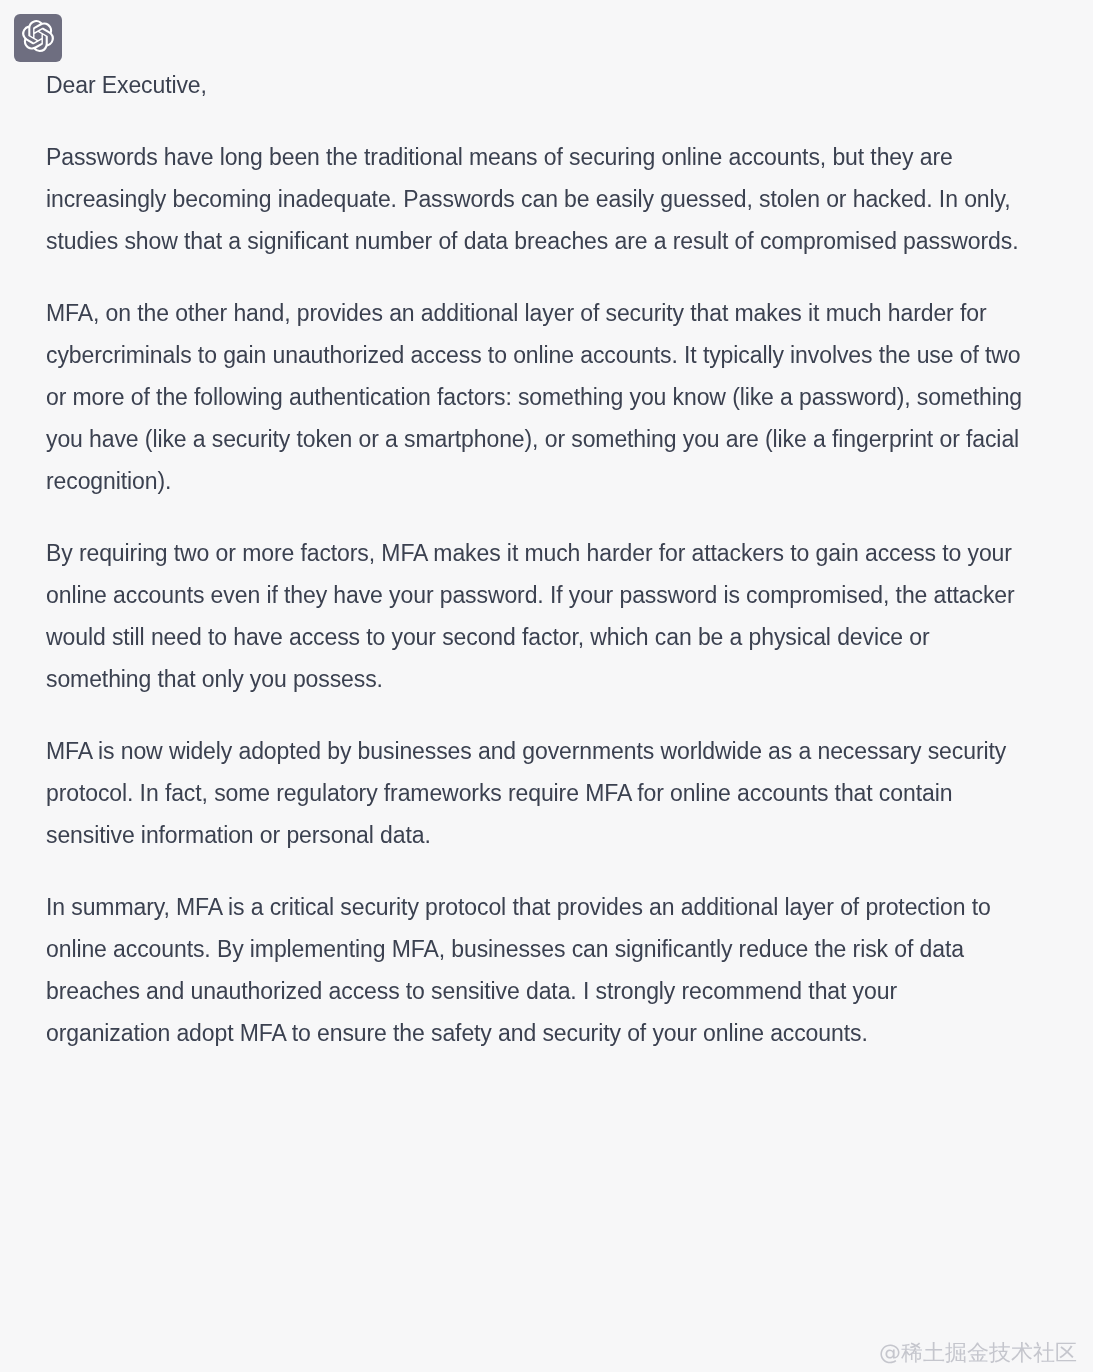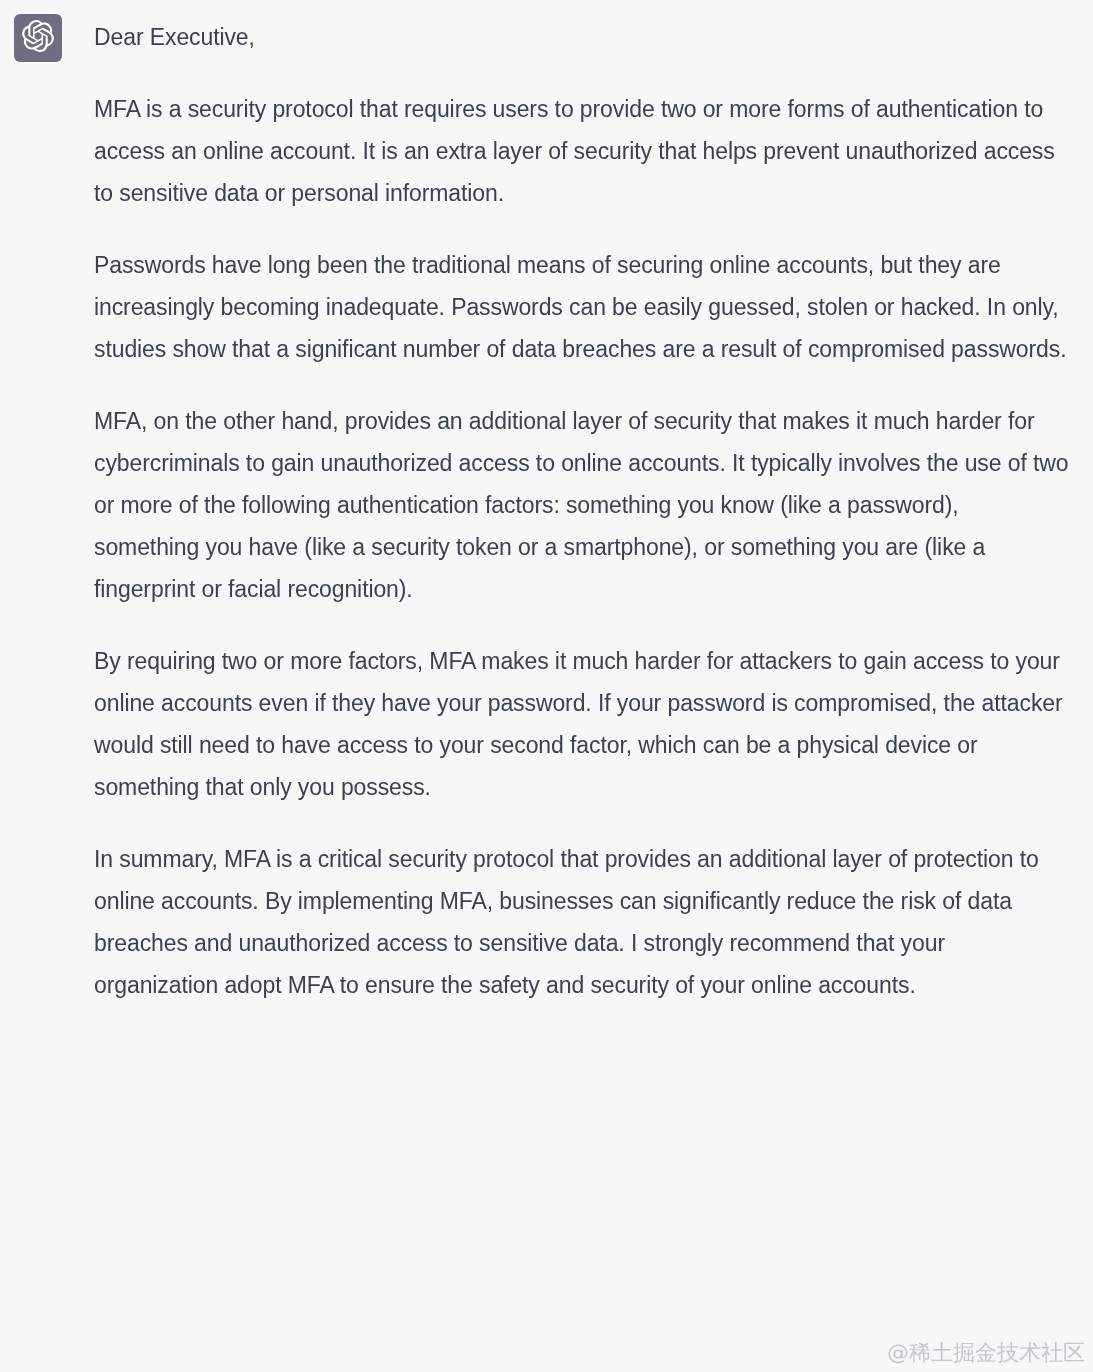--- a/index.html
+++ b/index.html
@@ -10,20 +10,21 @@
     background: #f7f7f8;
     font-family: "Liberation Sans", "DejaVu Sans", sans-serif;
   }
   .message {
     position: relative;
     display: flex;
     align-items: flex-start;
     padding: 14px 24px 16px 14px;
     width: 100%;
     height: 100%;
+    flex-direction: column;
   }
   .avatar {
     flex: 0 0 48px;
     width: 48px;
     height: 48px;
     border-radius: 6px;
     background: #6e6e80;
     display: flex;
     align-items: center;
     justify-content: center;
@@ -39,21 +40,21 @@
     width: 978px;
     color: #3b4150;
     font-size: 23px;
     line-height: 42px;
     letter-spacing: -0.1px;
   }
   .content p { margin: 0 0 30px 0; }
   .content p:last-child { margin-bottom: 0; }
   .watermark {
     position: absolute;
-    right: 8px;
+    right: 16px;
     bottom: 6px;
     font-size: 22px;
     line-height: 26px;
     color: #c5c6cd;
     font-family: "DejaVu Sans", sans-serif;
     pointer-events: none;
     white-space: nowrap;
   }
 </style>
 </head>
@@ -62,20 +63,20 @@
 <div class="message">
   <div class="avatar">
     <span>
       <svg viewBox="0 0 24 24" xmlns="http://www.w3.org/2000/svg" aria-hidden="true">
         <path d="M22.2819 9.8211a5.9847 5.9847 0 0 0-.5157-4.9108 6.0462 6.0462 0 0 0-6.5098-2.9A6.0651 6.0651 0 0 0 4.9807 4.1818a5.9847 5.9847 0 0 0-3.9977 2.9 6.0462 6.0462 0 0 0 .7427 7.0966 5.98 5.98 0 0 0 .511 4.9107 6.051 6.051 0 0 0 6.5146 2.9001A5.9847 5.9847 0 0 0 13.2599 24a6.0557 6.0557 0 0 0 5.7718-4.2058 5.9894 5.9894 0 0 0 3.9977-2.9001 6.0557 6.0557 0 0 0-.7475-7.073zM13.2599 22.4309a4.4755 4.4755 0 0 1-2.8764-1.04l.1419-.0804 4.7783-2.7582a.7948.7948 0 0 0 .3927-.6813v-6.7369l2.02 1.1686a.071.071 0 0 1 .038.0615v5.5826a4.504 4.504 0 0 1-4.4945 4.4944zm-9.6607-4.1254a4.4708 4.4708 0 0 1-.5346-3.0137l.142.0852 4.783 2.7582a.7712.7712 0 0 0 .7806 0l5.8428-3.3685v2.3324a.0804.0804 0 0 1-.0332.0615L9.74 19.9502a4.4992 4.4992 0 0 1-6.1408-1.6447zM2.3408 7.8956a4.485 4.485 0 0 1 2.3655-1.9728V11.6a.7664.7664 0 0 0 .3879.6765l5.8144 3.3543-2.0201 1.1685a.0757.0757 0 0 1-.071 0l-4.8303-2.7865A4.504 4.504 0 0 1 2.3408 7.8956zm16.5963 3.8558L13.1038 8.364 15.1192 7.2a.0757.0757 0 0 1 .071 0l4.8303 2.7913a4.4944 4.4944 0 0 1-.6765 8.1042v-5.6772a.79.79 0 0 0-.407-.667zm2.0107-3.0231l-.142-.0852-4.7735-2.7818a.7759.7759 0 0 0-.7854 0L9.409 9.2297V6.8974a.0662.0662 0 0 1 .0284-.0615l4.8303-2.7866a4.4992 4.4992 0 0 1 6.6802 4.66zM8.3065 12.863l-2.02-1.1638a.0804.0804 0 0 1-.038-.0567V6.0742a4.4992 4.4992 0 0 1 7.3757-3.4537l-.142.0805L8.704 5.459a.7948.7948 0 0 0-.3927.6813zm1.0976-2.3654l2.602-1.4998 2.6069 1.4998v2.9994l-2.5974 1.4997-2.6067-1.4997z"></path>
       </svg>
     </span>
   </div>
   <div class="content">
     <p>Dear Executive,</p>
-    <p>MFA is a security protocol that requires users to provide two or more forms of authentication to access an online account. It is an extra layer of security that helps prevent unauthorized access to sensitive data or personal information.</p>
     <p>Passwords have long been the traditional means of securing online accounts, but they are increasingly becoming inadequate. Passwords can be easily guessed, stolen or hacked. In only, studies show that a significant number of data breaches are a result of compromised passwords.</p>
     <p>MFA, on the other hand, provides an additional layer of security that makes it much harder for cybercriminals to gain unauthorized access to online accounts. It typically involves the use of two or more of the following authentication factors: something you know (like a password), something you have (like a security token or a smartphone), or something you are (like a fingerprint or facial recognition).</p>
     <p>By requiring two or more factors, MFA makes it much harder for attackers to gain access to your online accounts even if they have your password. If your password is compromised, the attacker would still need to have access to your second factor, which can be a physical device or something that only you possess.</p>
+    <p>MFA is now widely adopted by businesses and governments worldwide as a necessary security protocol. In fact, some regulatory frameworks require MFA for online accounts that contain sensitive information or personal data.</p>
     <p>In summary, MFA is a critical security protocol that provides an additional layer of protection to online accounts. By implementing MFA, businesses can significantly reduce the risk of data breaches and unauthorized access to sensitive data. I strongly recommend that your organization adopt MFA to ensure the safety and security of your online accounts.</p>
   </div>
   <div class="watermark">@稀土掘金技术社区</div>
 </div>
 
 </body></html>

